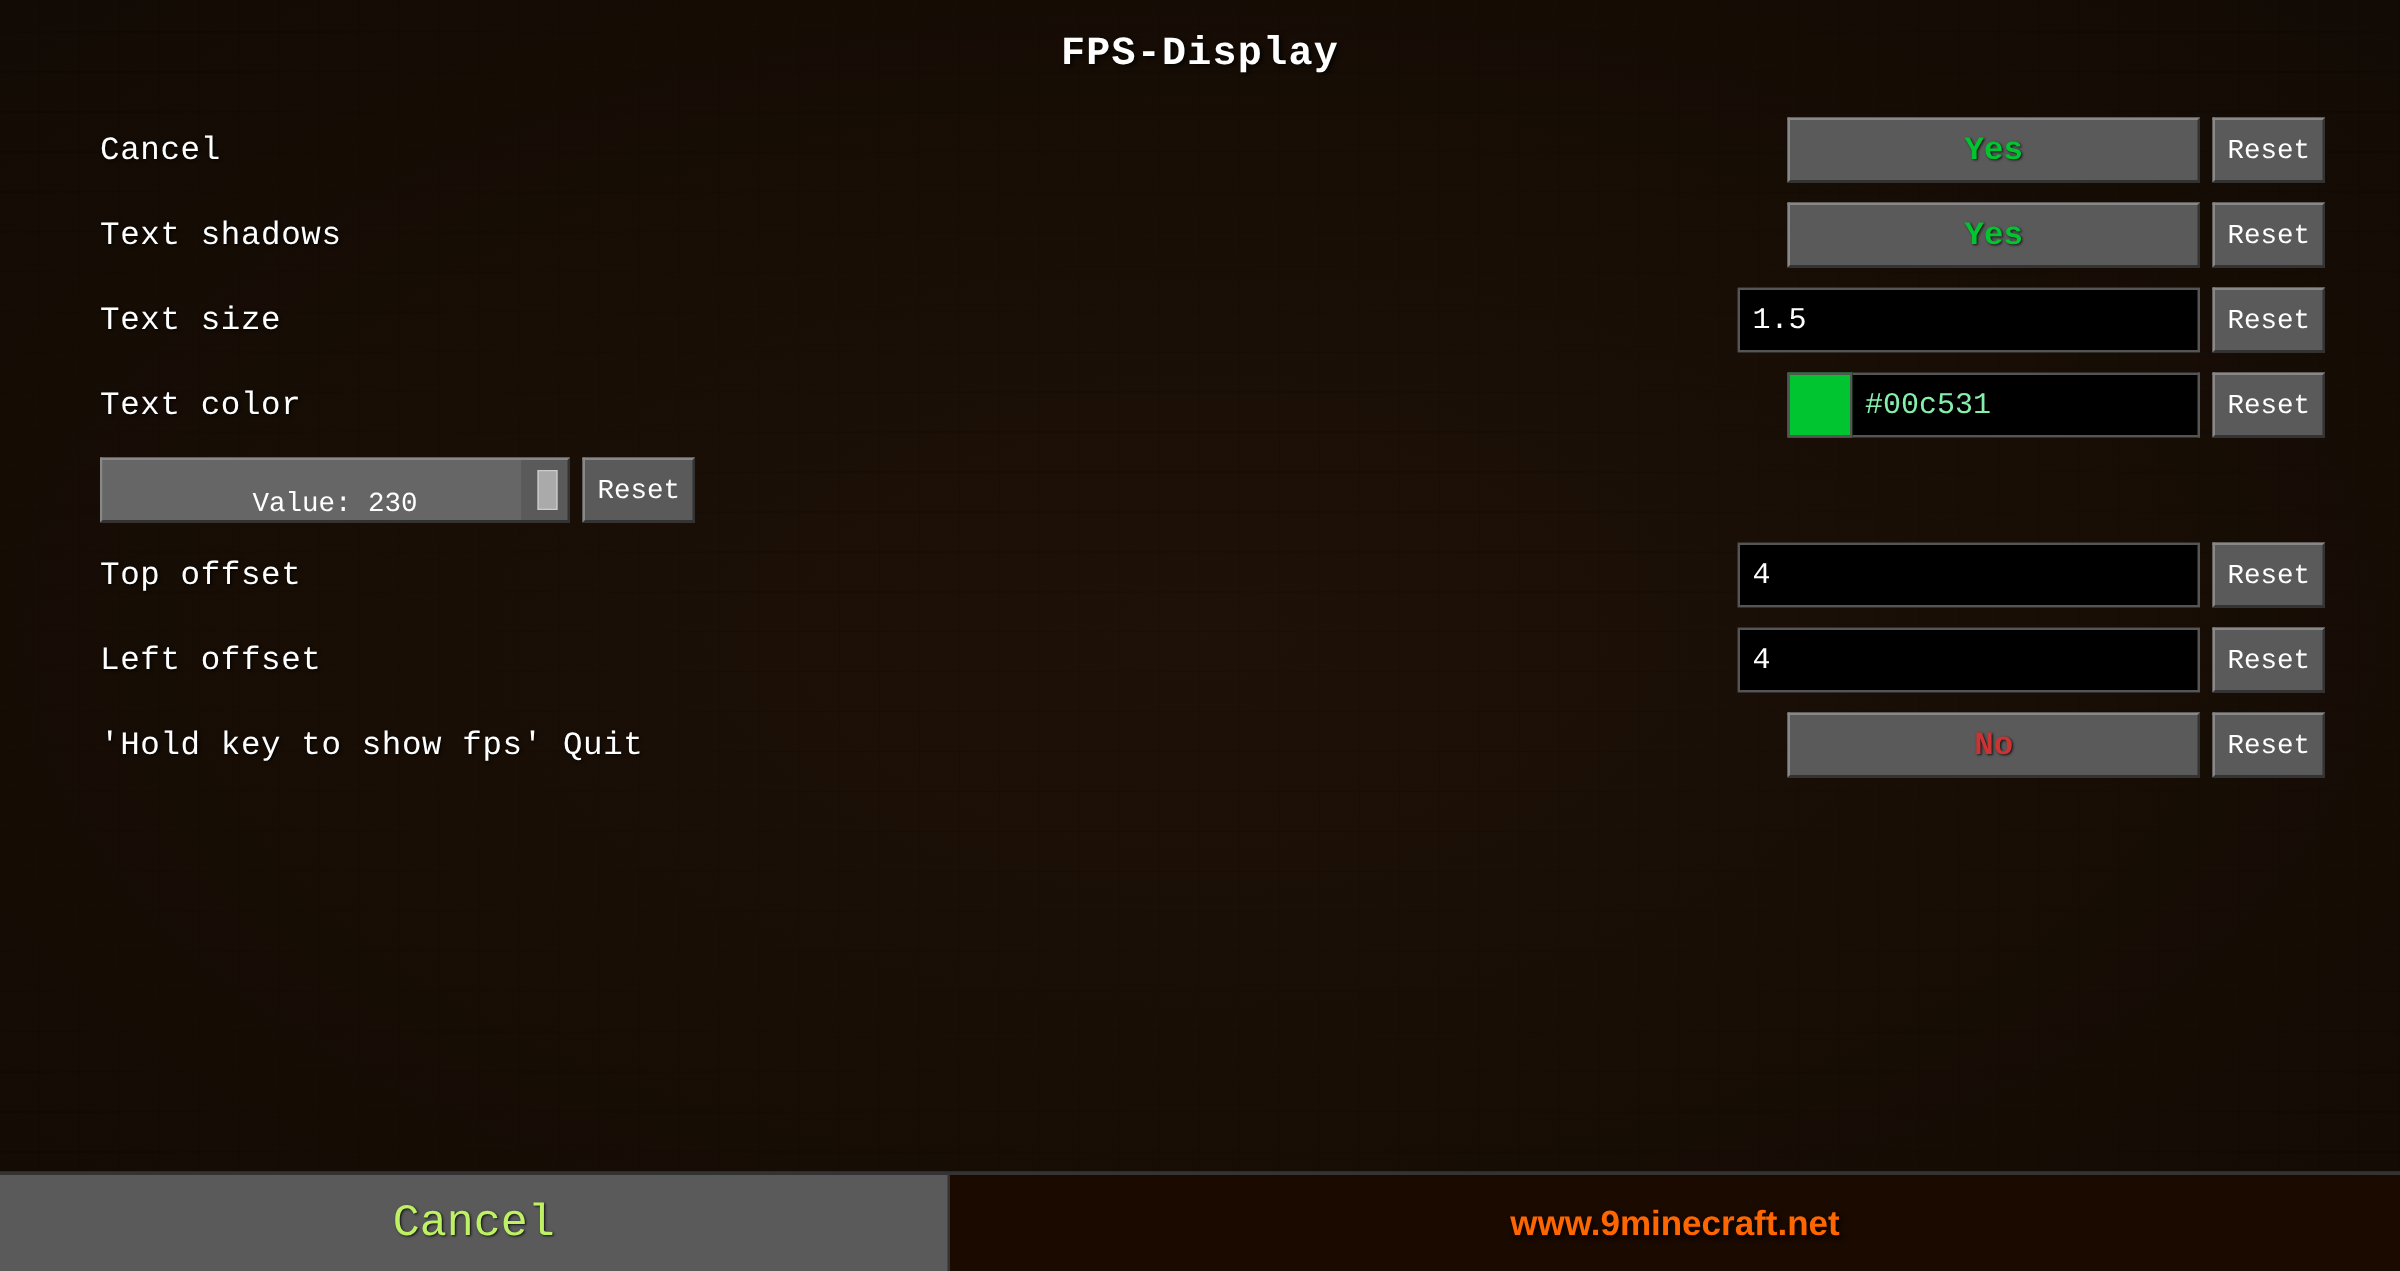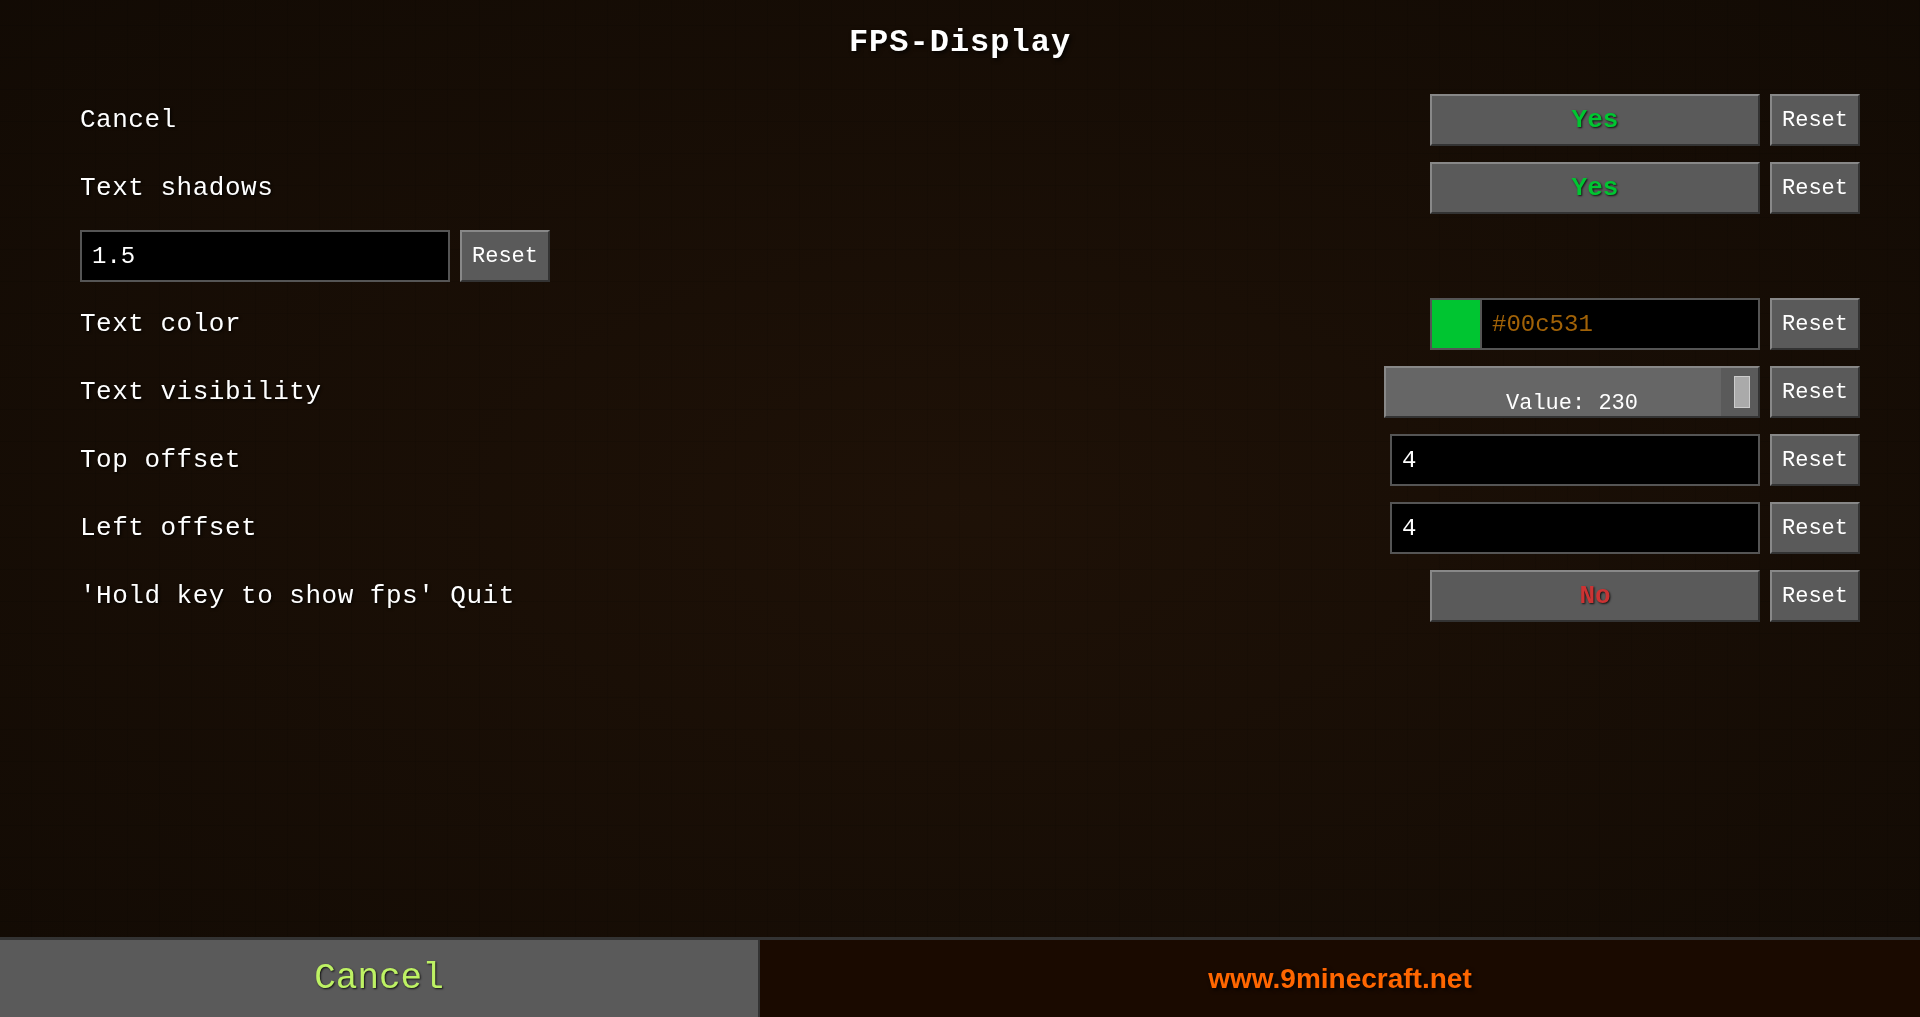--- a/index.html
+++ b/index.html
@@ -146,21 +146,21 @@
       cursor: pointer;
       flex-shrink: 0;
     }
 
     .color-text-input {
       width: 278px;
       height: 52px;
       background: #000000;
       border: 2px solid #555;
       border-left: none;
-      color: #a16207;
+      color: #86efac;
       font-family: 'Courier New', monospace;
       font-size: 24px;
       padding: 12px 10px;
       outline: none;
     }
 
     
     .slider-container {
       width: 376px;
       height: 52px;
@@ -308,39 +308,39 @@
 
     <div class="setting-row">
       <span class="setting-label">Text shadows</span>
       <div class="setting-control">
         <button class="toggle-btn yes">Yes</button>
         <button class="reset-btn">Reset</button>
       </div>
     </div>
 
     <div class="setting-row">
+      <span class="setting-label">Text size</span>
       <div class="setting-control">
         <input class="text-input" type="text" value="1.5" style="">
         <button class="reset-btn">Reset</button>
       </div>
     </div>
 
     <div class="setting-row">
       <span class="setting-label">Text color</span>
       <div class="setting-control">
         <div class="color-control">
           <div class="color-swatch" style="background:#00c531;"></div>
           <input class="color-text-input" type="text" value="#00c531" style="">
         </div>
         <button class="reset-btn">Reset</button>
       </div>
     </div>
 
     <div class="setting-row">
-      <span class="setting-label">Text visibility</span>
       <div class="setting-control">
         <div class="slider-container">
           <div class="slider-fill" style="width:90%;"></div>
           <span class="slider-label">Value: 230</span>
           <div class="slider-handle"></div>
         </div>
         <button class="reset-btn">Reset</button>
       </div>
     </div>
 

